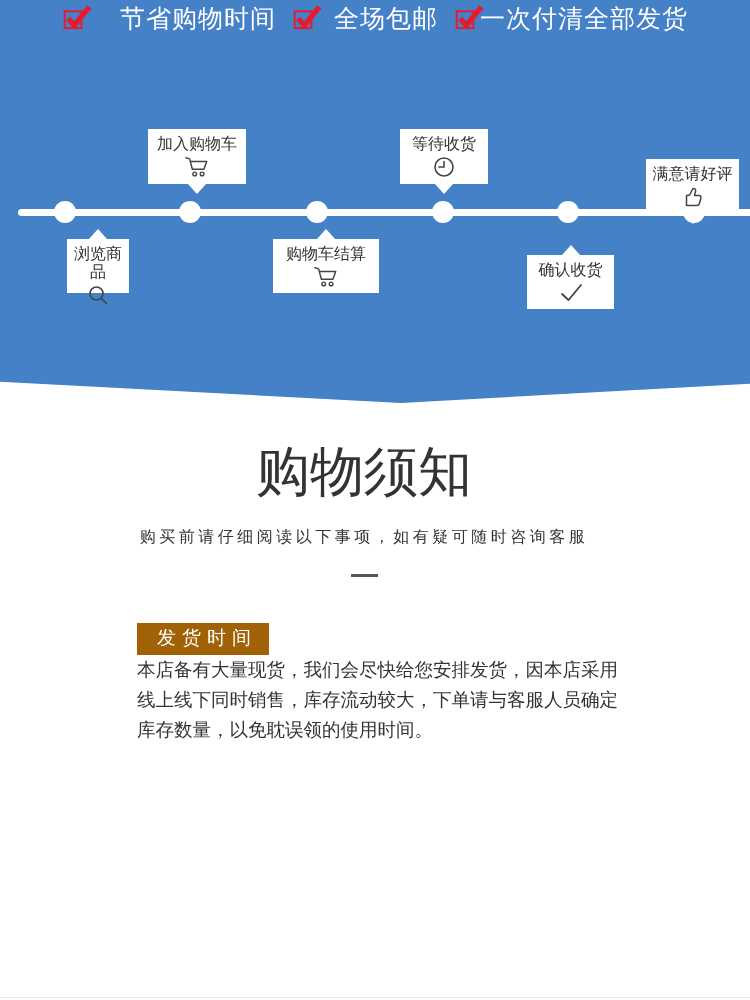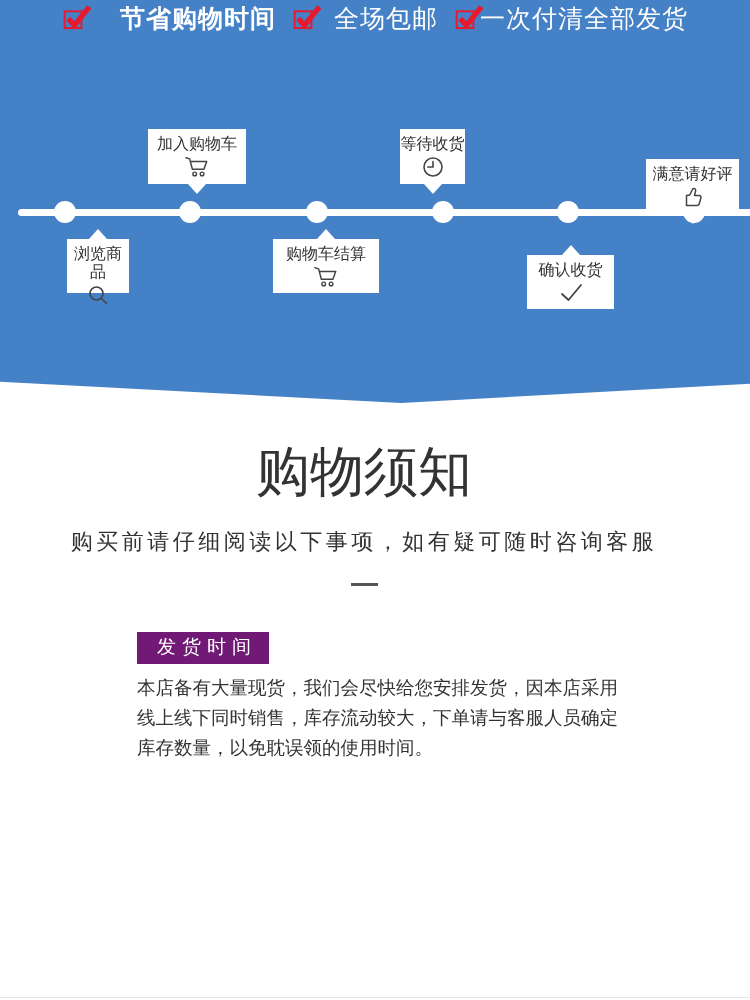--- a/index.html
+++ b/index.html
@@ -9,59 +9,59 @@
 
   
   .hero { position:relative; width:750px; height:403px; background:#4581c6;
     clip-path: polygon(0 0, 100% 0, 100% 95.2%, 53.5% 100%, 0 94.7%); }
 
   .topbar { position:absolute; top:2px; left:0; right:0; display:flex;
     justify-content:center; align-items:flex-start; gap:16px; }
   .top-item { display:flex; align-items:flex-start; }
   .top-label { color:#ffffff; font-size:25px; line-height:32px; letter-spacing:1px; }
   .chk { width:30px; height:29px; flex:0 0 auto; margin-top:1px; overflow:visible; }
-  .g1 .top-label { margin-left:28px;font-weight:bold; }
+  .g1 .top-label { margin-left:28px; }
   .g2 .top-label { margin-left:12px; }
   .g3 .top-label { margin-left:-4px; }
 
   .tl-line { position:absolute; left:18px; right:0; top:209px; height:7px;
     background:#ffffff; border-radius:4px 0 0 4px; }
   .dot { position:absolute; width:22px; height:22px; border-radius:50%;
     background:#ffffff; top:201px; }
   .d1{left:54px;} .d2{left:179px;} .d3{left:306px;} .d4{left:432px;} .d5{left:557px;} .d6{left:683px;}
 
   .callout { position:absolute; background:#ffffff; height:55px; text-align:center; }
   .callout .cl-label { font-size:16px; color:#333333; margin-top:6px; line-height:18px; }
   .callout .cl-icon { margin-top:2px; height:24px; }
   .callout.top::after { content:""; position:absolute; left:50%; margin-left:-9px;
     bottom:-10px; border-left:9px solid transparent; border-right:9px solid transparent;
     border-top:10px solid #ffffff; }
   .callout.bottom::before { content:""; position:absolute; left:50%; margin-left:-9px;
     top:-10px; border-left:9px solid transparent; border-right:9px solid transparent;
     border-bottom:10px solid #ffffff; }
   .c1 { left:148px; top:129px; width:98px; }
-  .c2 { left:400px; top:129px; width:65px; }
+  .c2 { left:400px; top:129px; width:88px; }
   .c3 { left:646px; top:129px; width:93px;margin-top:30px; }
   .c4 { left:22px;  top:239px; width:62px; height:54px;margin-left:45px; }
   .c5 { left:273px; top:239px; width:106px; height:54px; }
   .c6 { left:527px; top:239px; width:87px; height:54px;margin-top:16px; }
 
   
   .notice { position:relative; width:728px; }
   .notice-title { margin-top:38px; text-align:center; font-size:54px; font-weight:500;
     color:#333333; line-height:60px; }
-  .notice-subtitle { margin-top:26px; text-align:center; font-size:22px;
+  .notice-subtitle { margin-top:26px; text-align:center; font-size:16px;
     letter-spacing:3.5px; color:#333333; }
   .dash { width:27px; height:3px; background:#555555; margin:26px auto 0 auto; }
 
   .sec { margin-left:137px; margin-top:46px; }
   .sec2 { margin-top:76px; }
-  .sec-label { display:inline-block; background:#701a75; color:#ffffff;
+  .sec-label { display:inline-block; background:#a16207; color:#ffffff;
     font-size:19px; letter-spacing:6px; padding:2px 12px 4px 20px; }
-  .sec-body { margin-top:9px; width:482px; font-size:18.5px; line-height:30px;
+  .sec-body { margin-top:0; width:482px; font-size:18.5px; line-height:30px;
     color:#333333; text-align:left; word-break:break-all; }
 
   .hairline { position:absolute; left:0; top:997px; width:750px; height:1px; background:#e6e6e6; }
 </style>
 </head>
 <body>
 
 <div class="page">
 
   <div class="hero">

